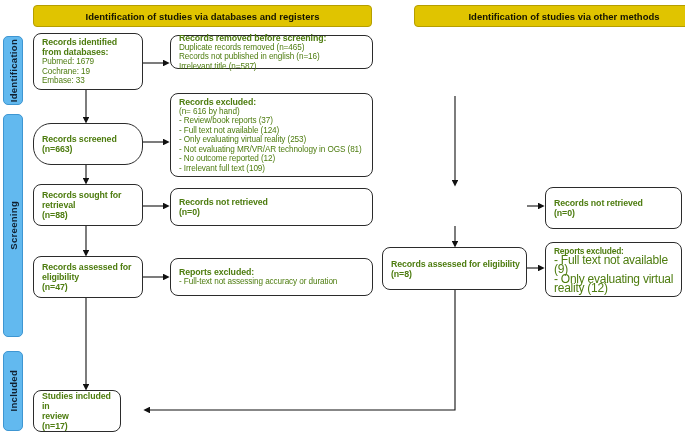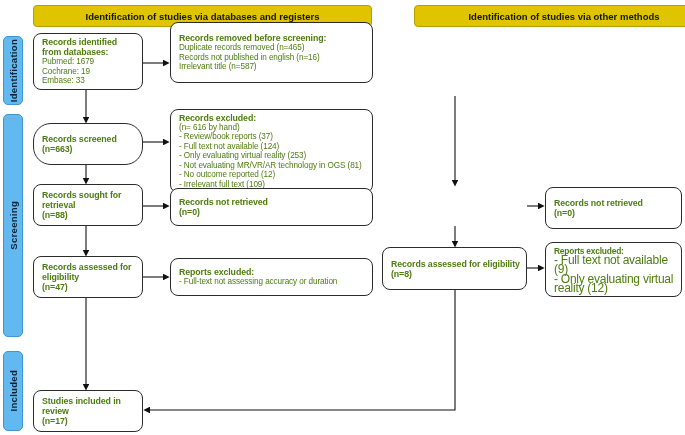--- a/index.html
+++ b/index.html
@@ -98,29 +98,29 @@
   </div>
 
   <div class="box" style="left:33px; top:33px; width:110px; height:57px;">
     <div class="bold">Records identified
 from databases:</div>
     <div class="normal">Pubmed: 1679
 Cochrane: 19
 Embase: 33</div>
   </div>
 
-  <div class="box" style="left:170px; top:22px; width:203px; height:61px;">
+  <div class="box" style="left:170px; top:35px; width:203px; height:34px;">
     <div class="bold">Records removed before screening:</div>
     <div class="normal">Duplicate records removed (n=465)
 Records not published in english (n=16)
 Irrelevant title (n=587)</div>
   </div>
 
 
-  <div class="box" style="left:170px; top:109px; width:203px; height:84px;">
+  <div class="box" style="left:170px; top:93px; width:203px; height:84px;">
     <div class="bold">Records excluded:</div>
     <div class="normal">(n= 616 by hand)
 - Review/book reports (37)
 - Full text not available (124)
 - Only evaluating virtual reality (253)
 - Not evaluating MR/VR/AR technology in OGS (81)
 - No outcome reported (12)
 - Irrelevant full text (109)</div>
   </div>
 
@@ -161,21 +161,21 @@
     <div class="bold">Records assessed for eligibility
 (n=8)</div>
   </div>
 
   <div class="box tight" style="left:545px; top:242px; width:137px; height:55px;">
     <div class="bold">Reports excluded:</div>
     <div class="normal">- Full text not available (9)
 - Only evaluating virtual reality (12)</div>
   </div>
 
-  <div class="box" style="left:33px; top:390px; width:110px; height:42px;">
+  <div class="box" style="left:33px; top:390px; width:88px; height:42px;">
     <div class="bold">Studies included in
 review
 (n=17)</div>
   </div>
 
   <svg class="arrows" viewBox="0 0 685 435">
     <defs>
       <marker id="ah" viewBox="0 0 6 6" refX="0" refY="3" markerWidth="6" markerHeight="6" orient="auto">
         <path d="M0,0 L6,3 L0,6 Z" fill="#111111"></path>
       </marker>

